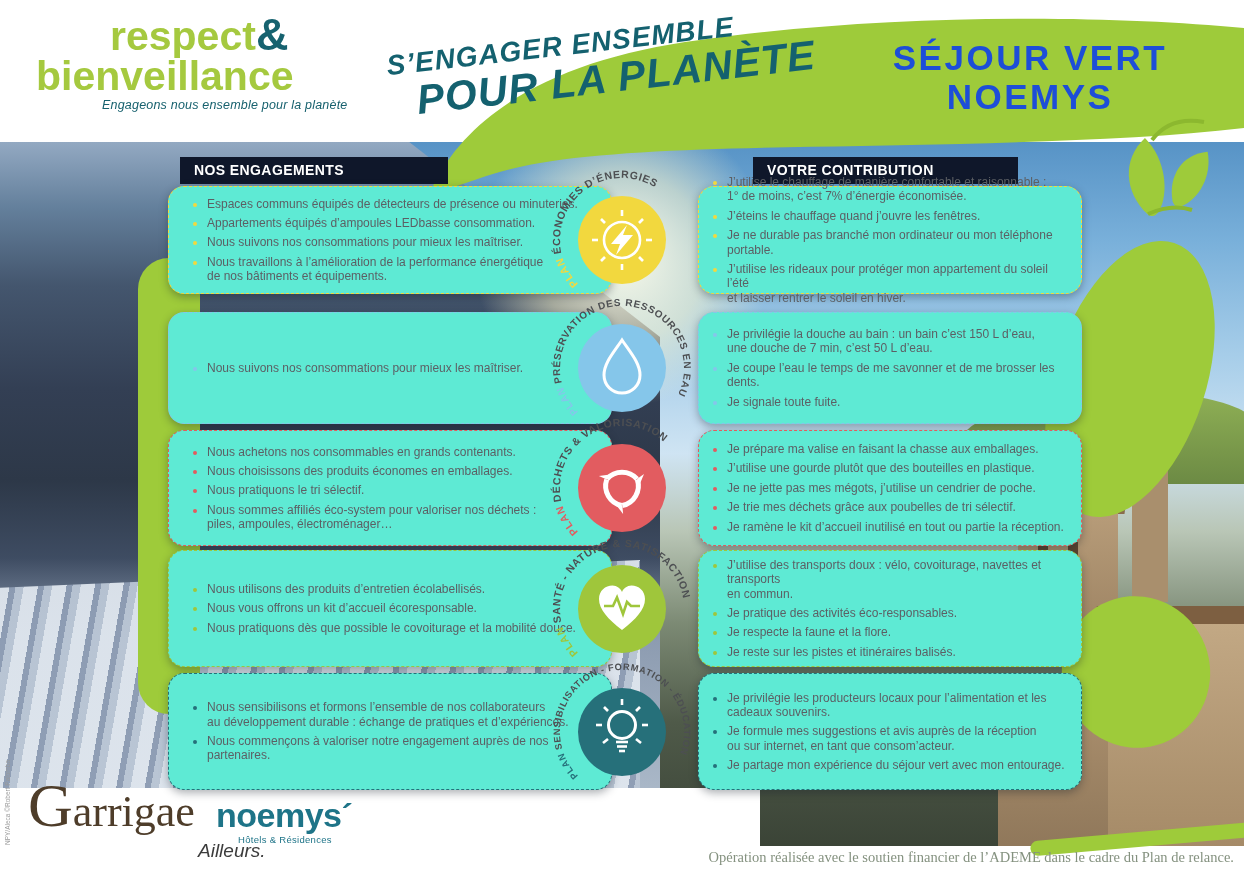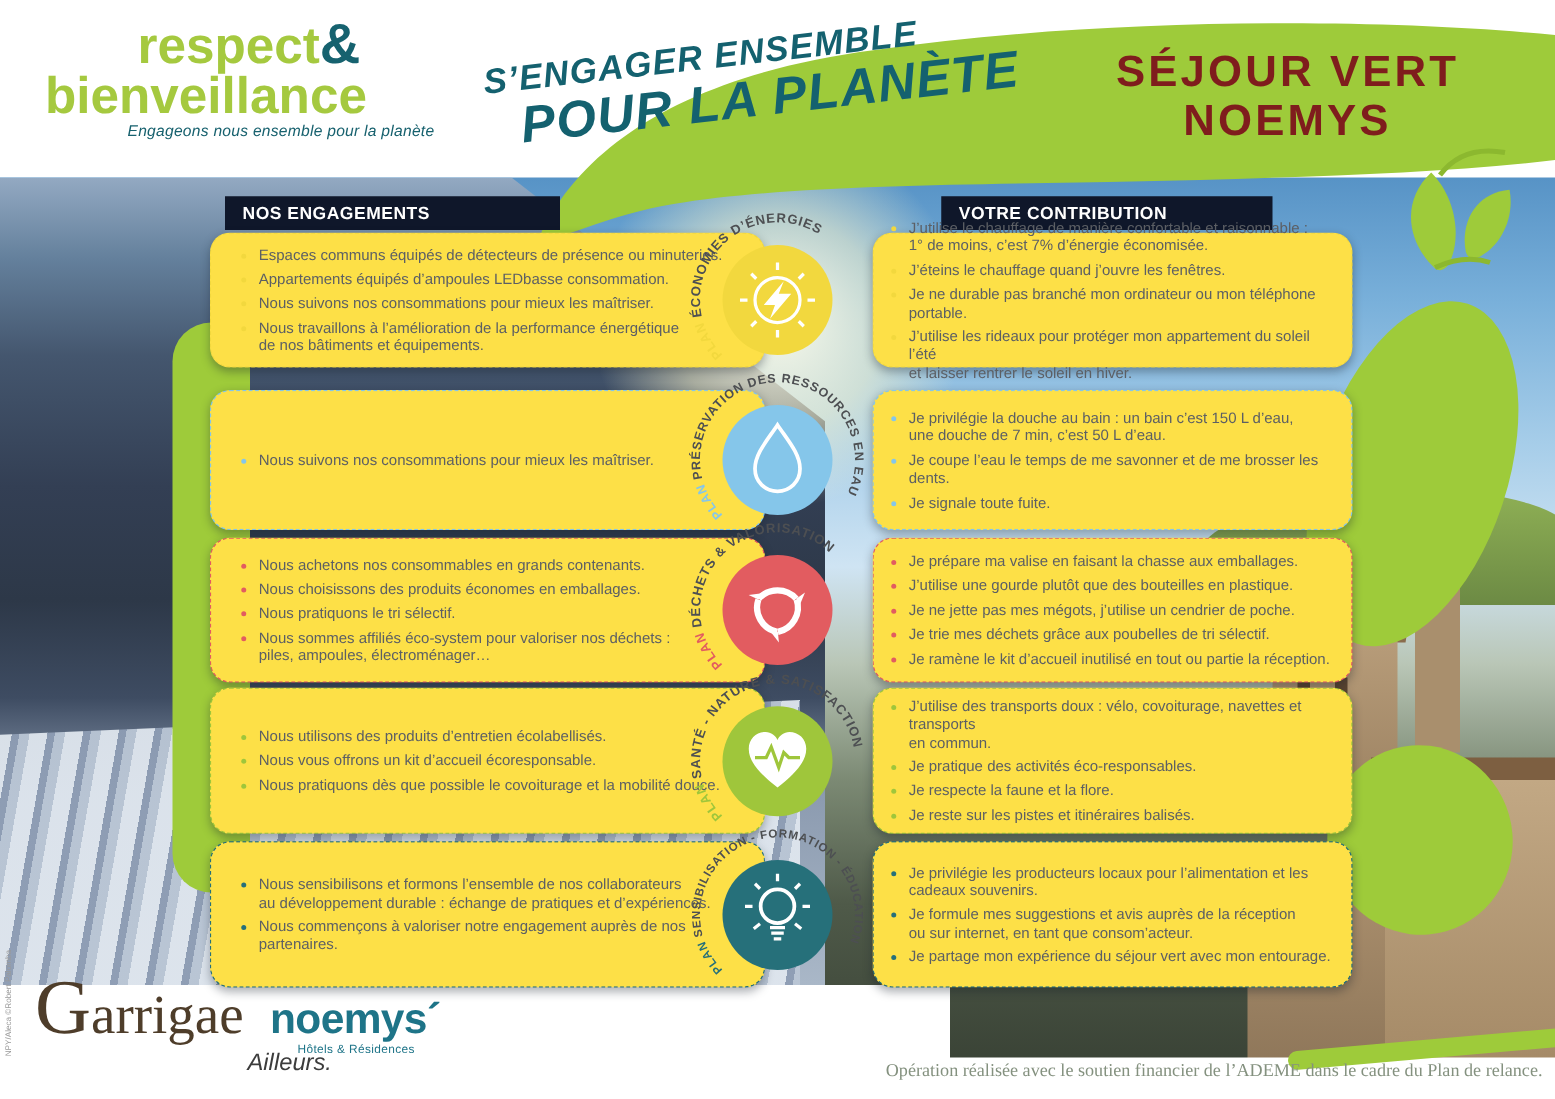--- a/index.html
+++ b/index.html
@@ -43,30 +43,30 @@
   #brand{position:absolute;left:16px;top:14px;z-index:6;color:#a5c93f;font-weight:bold;line-height:.95;margin-left:20px;}
   #brand .brand1{font-size:41px;margin-left:74px;letter-spacing:0;}
   #brand .amp{color:#16626f;font-size:45px;}
   #brand .brand2{font-size:41px;}
   #brand .brand-tag{color:#17616e;font-size:12.5px;font-weight:normal;margin-left:66px;margin-top:4px;letter-spacing:.2px;font-style:italic;}
   #slogan{position:absolute;left:388px;top:26px;z-index:6;transform:rotate(-6.5deg);
     color:#14616f;font-style:italic;font-weight:bold;}
   #slogan .slogan1{font-size:28px;letter-spacing:1px;}
   #slogan .slogan2{font-size:41px;margin-left:26px;margin-top:-2px;letter-spacing:1px;}
   #badge{position:absolute;left:880px;top:38px;width:300px;z-index:6;text-align:center;
-    color:#7f1d1d;font-weight:bold;font-size:35px;letter-spacing:2.5px;line-height:1.12;}
+    color:#1d4ed8;font-weight:bold;font-size:35px;letter-spacing:2.5px;line-height:1.12;}
   
   .col-title{position:absolute;top:157px;height:27px;line-height:27px;background:#0f172a;color:#fff;
     font-weight:bold;font-size:14px;letter-spacing:.4px;padding:0 14px;z-index:5;box-sizing:border-box;}
   #title-left{left:180px;width:268px;}
   #title-right{left:710px;width:265px;margin-left:43px;}
   
   #rows-layer{position:absolute;left:0;top:0;width:1244px;height:879px;z-index:5;pointer-events:none;}
   .row{position:absolute;left:0;width:1244px;}
-  .panel{position:absolute;top:0;bottom:0;background:#fde047;border:1.6px dashed var(--accent);
+  .panel{position:absolute;top:0;bottom:0;background:#5eead4;border:1.6px dashed var(--accent);
     border-radius:16px;box-shadow:0 3px 8px rgba(20,30,40,.35);display:flex;align-items:center;box-sizing:border-box;}
   .lpanel{left:168px;width:444px;padding:4px 18px 4px 22px;}
   .rpanel{left:698px;width:384px;padding:4px 12px 4px 12px;}
   .blist{list-style:none;margin:0;padding:0;width:100%;}
   .blist li{position:relative;padding-left:16px;margin:5px 0;font-size:12px;line-height:1.2;
     color:#5c5f64;white-space:pre-line;}
   .blist li::before{content:"";position:absolute;left:2px;top:6px;width:4px;height:4px;border-radius:50%;background:var(--accent);}
   .cwrap{position:absolute;left:547px;top:50%;transform:translateY(-50%);width:150px;height:150px;}
   
   #garrigae{position:absolute;left:28px;top:786px;z-index:6;font-family:"Liberation Serif",serif;

